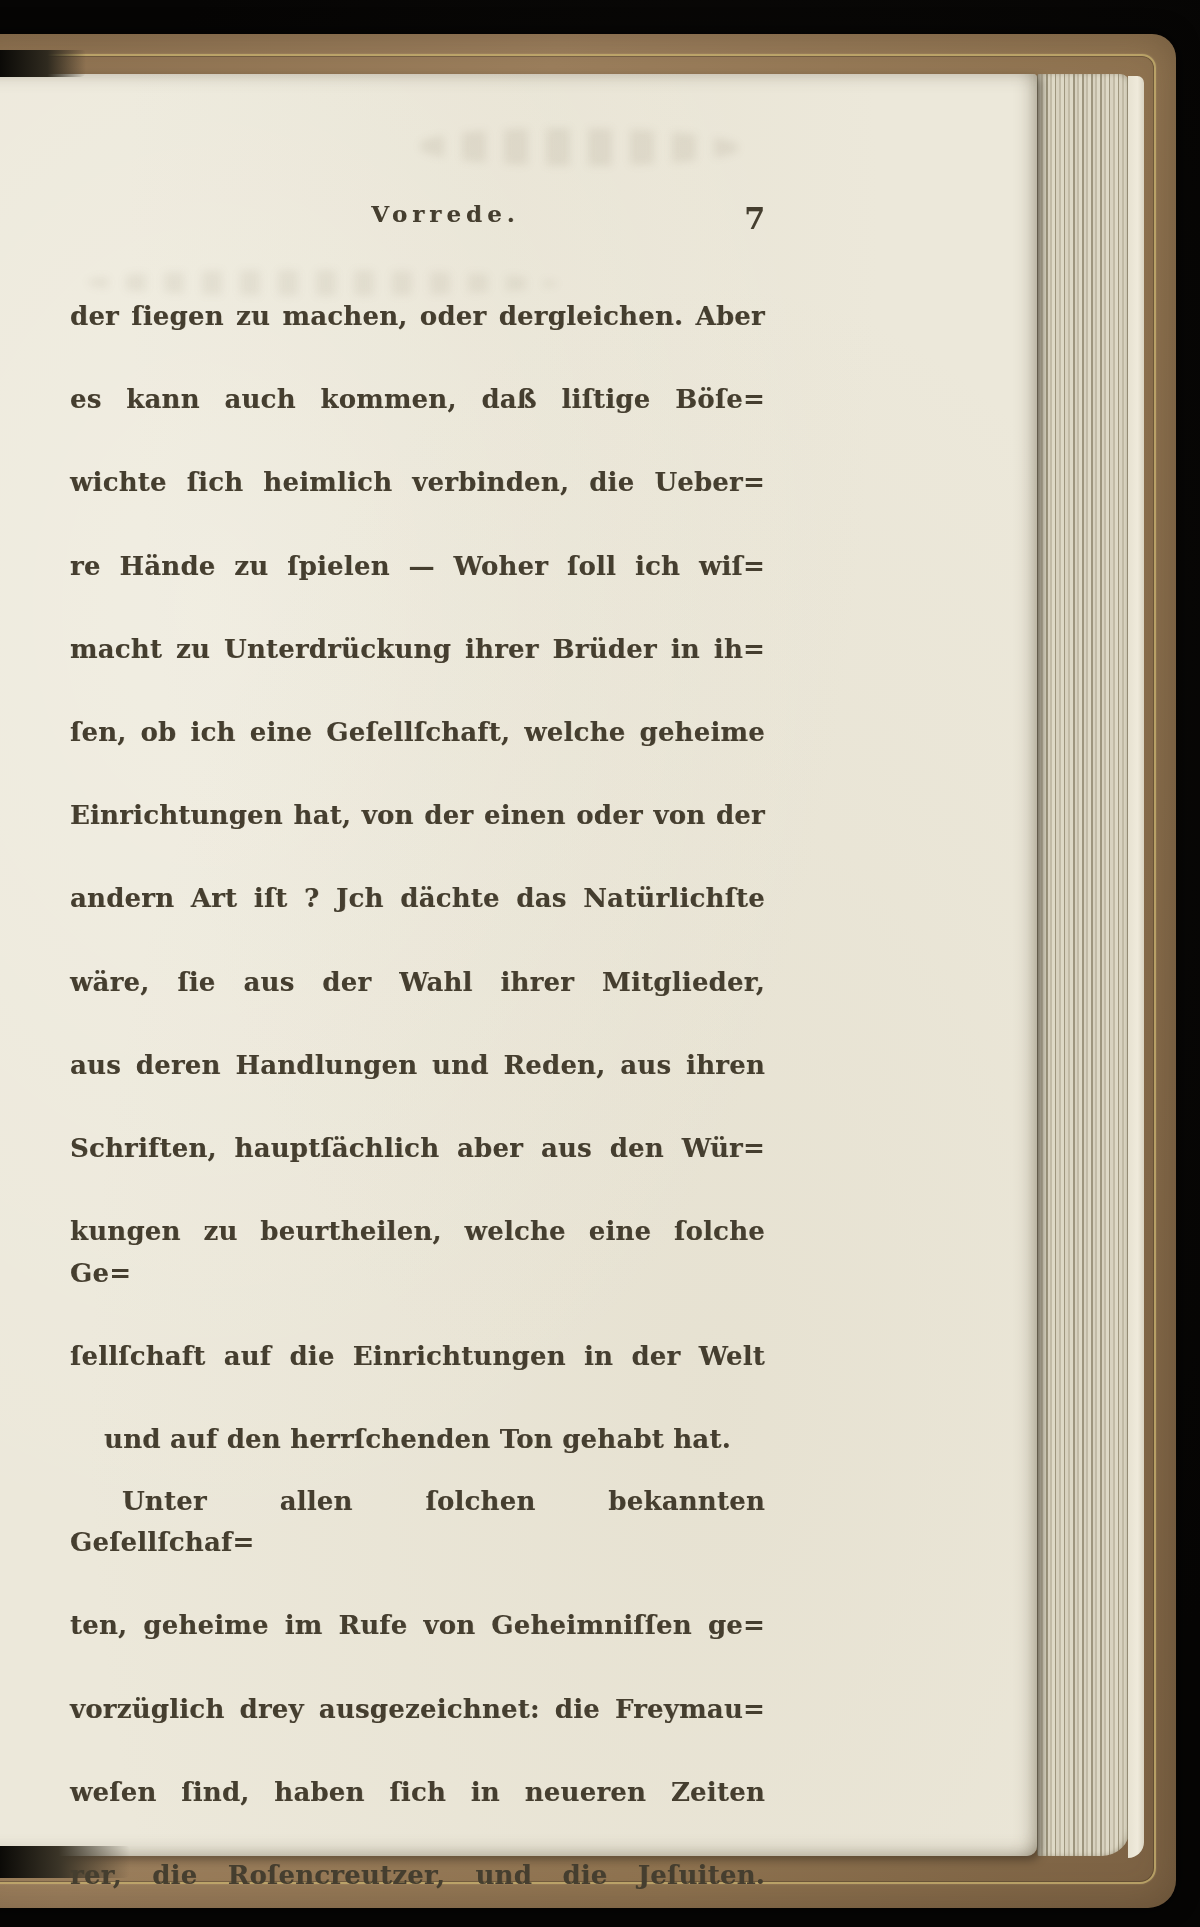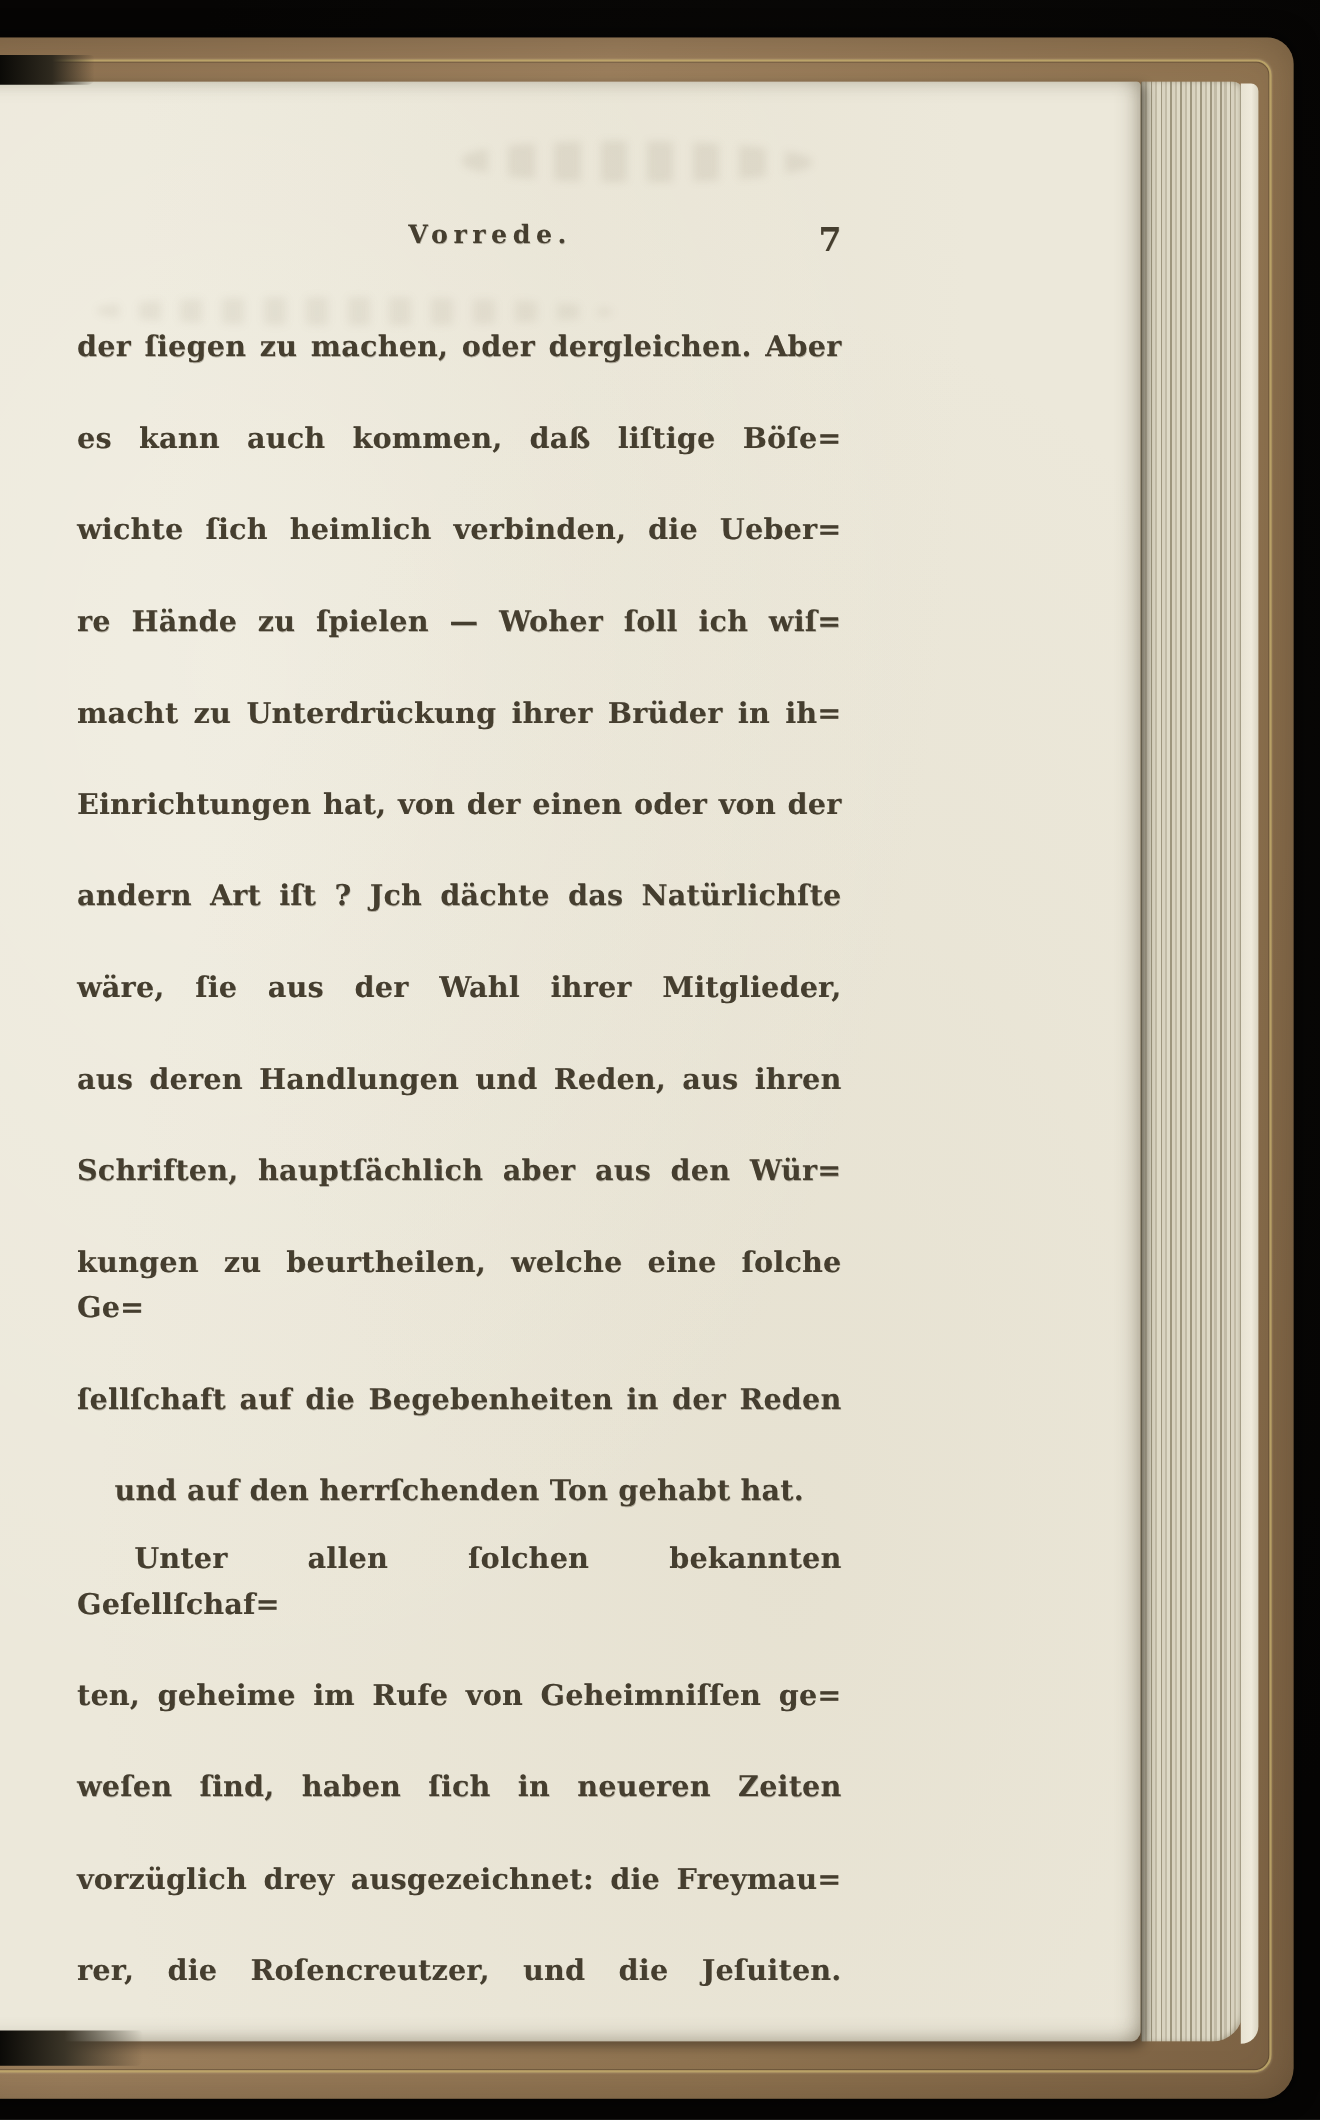--- a/index.html
+++ b/index.html
@@ -110,32 +110,33 @@
     <div class="title">Vorrede.</div>
     <div class="pagenum">7</div>
   </div>
   <div class="bodytext">
     <div class="para p1">
         <div class="line">der ſiegen zu machen, oder dergleichen. Aber</div>
         <div class="line">es kann auch kommen, daß liſtige Böſe=</div>
         <div class="line">wichte ſich heimlich verbinden, die Ueber=</div>
         <div class="line">re Hände zu ſpielen — Woher ſoll ich wiſ=</div>
         <div class="line">macht zu Unterdrückung ihrer Brüder in ih=</div>
+        <div class="line">ſen, ob ich eine Geſellſchaft, welche geheime</div>
         <div class="line">Einrichtungen hat, von der einen oder von der</div>
         <div class="line">andern Art iſt ? Jch dächte das Natürlichſte</div>
         <div class="line">wäre, ſie aus der Wahl ihrer Mitglieder,</div>
         <div class="line">aus deren Handlungen und Reden, aus ihren</div>
         <div class="line">Schriften, hauptſächlich aber aus den Wür=</div>
         <div class="line">kungen zu beurtheilen, welche eine ſolche Ge=</div>
-        <div class="line">ſellſchaft auf die Begebenheiten in der Reden</div>
+        <div class="line">ſellſchaft auf die Einrichtungen in der Welt</div>
         <div class="line last">und auf den herrſchenden Ton gehabt hat.</div>
       </div>
     <div class="para p2 indent">
         <div class="line">Unter allen ſolchen bekannten Geſellſchaf=</div>
         <div class="line">ten, geheime im Rufe von Geheimniſſen ge=</div>
+        <div class="line">vorzüglich drey ausgezeichnet: die Freymau=</div>
         <div class="line">weſen ſind, haben ſich in neueren Zeiten</div>
-        <div class="line">vorzüglich drey ausgezeichnet: die Freymau=</div>
         <div class="line">rer, die Roſencreutzer, und die Jeſuiten.</div>
       </div>
 
   </div>
 
 </div>
 
 </body></html>

